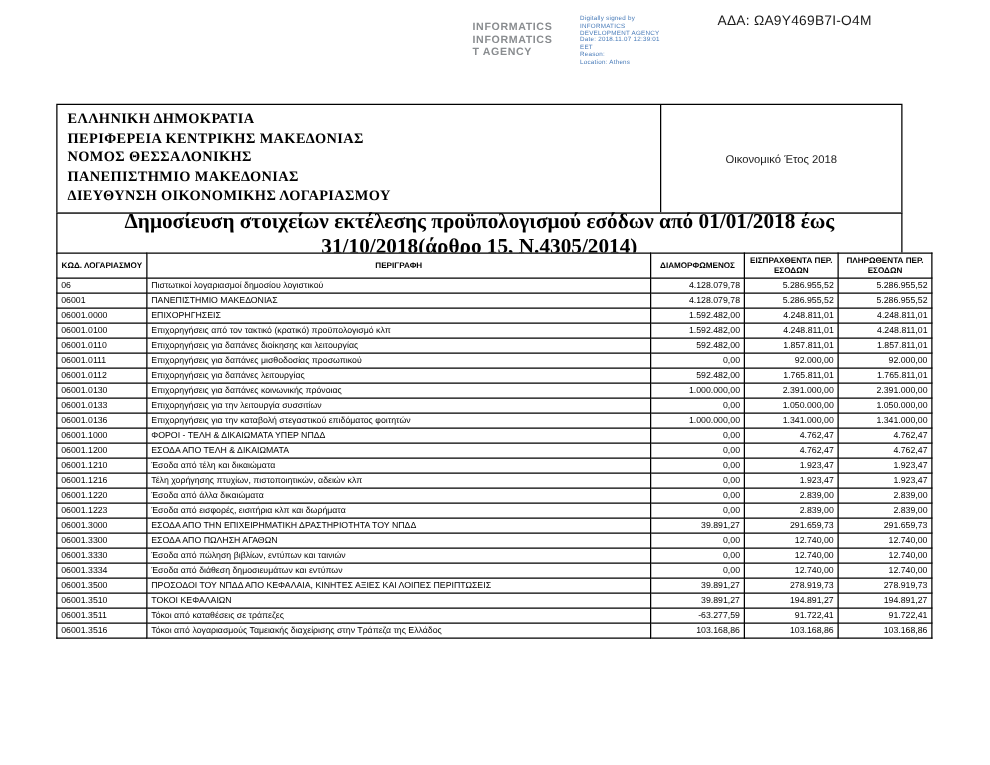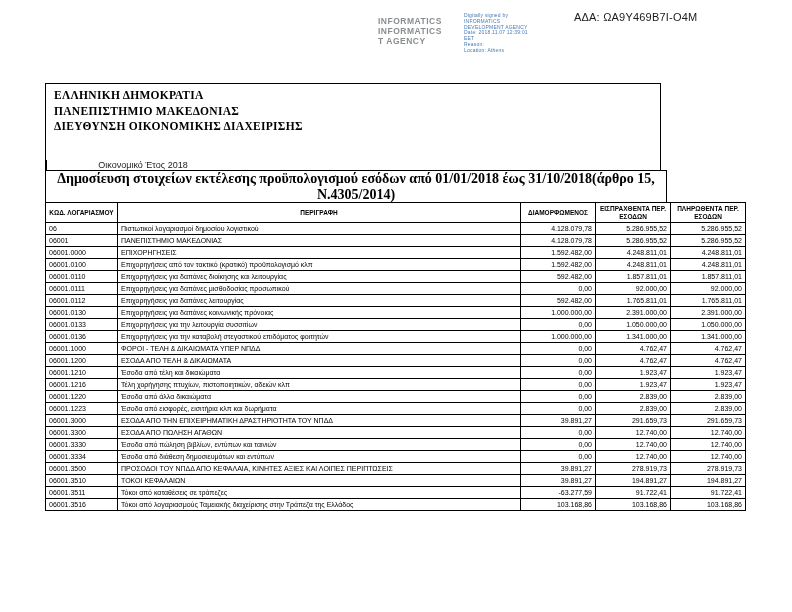--- a/index.html
+++ b/index.html
@@ -24,43 +24,43 @@
   }
   .stamp {
     position: absolute; left: 464px; top: 13px;
     font-size: 5px; line-height: 5.8px; color: #477ab8;
     letter-spacing: .2px;
   }
 
   
   .hdr-box {
     position: absolute; left: 45px; top: 83px;
-    width: 616px; height: 88px;
-    border: 1px solid #000; display: flex; background: #fff; flex-direction: column;
+    width: 677px; height: 88px;
+    border: 1px solid #000; display: flex; background: #fff;
   }
   .hdr-left {
     flex: 1; padding: 4px 8px;
     font-family: "Liberation Serif", serif;
     font-weight: 700; font-size: 11.5px; line-height: 15.6px;
     letter-spacing: .3px;
   }
   .hdr-right {
     width: 193px; border-left: 1px solid #000;
     display: flex; align-items: center; justify-content: center;
     font-size: 9px; color: #222;
   }
 
   
   .title-box {
     position: absolute; left: 45px; top: 170px;
-    width: 622px; height: 28px;
+    width: 677px; height: 28px;
     border: 1px solid #000; background: #fff;
     display: flex; align-items: center; justify-content: center;
     font-family: "Liberation Serif", serif;
-    font-weight: 700; font-size: 14px; text-align: center;
+    font-weight: 700; font-size: 17px; text-align: center;
     padding: 16px 6px;
   }
 
   
   table.budget {
     position: absolute; left: 45px; top: 202px;
     width: 700px; border-collapse: collapse; table-layout: fixed;
     background: #fff;
   }
   table.budget th, table.budget td {
@@ -100,22 +100,24 @@
     <div>DEVELOPMENT AGENCY</div>
     <div>Date: 2018.11.07 12:39:01</div>
     <div>EET</div>
     <div>Reason:</div>
     <div>Location: Athens</div>
   </div>
 
   <div class="hdr-box">
     <div class="hdr-left">
       <div>ΕΛΛΗΝΙΚΗ ΔΗΜΟΚΡΑΤΙΑ</div>
+      <div>ΠΕΡΙΦΕΡΕΙΑ ΚΕΝΤΡΙΚΗΣ ΜΑΚΕΔΟΝΙΑΣ</div>
+      <div>ΝΟΜΟΣ ΘΕΣΣΑΛΟΝΙΚΗΣ</div>
       <div>ΠΑΝΕΠΙΣΤΗΜΙΟ ΜΑΚΕΔΟΝΙΑΣ</div>
-      <div>ΔΙΕΥΘΥΝΣΗ ΟΙΚΟΝΟΜΙΚΗΣ ΔΙΑΧΕΙΡΙΣΗΣ</div>
+      <div>ΔΙΕΥΘΥΝΣΗ ΟΙΚΟΝΟΜΙΚΗΣ ΛΟΓΑΡΙΑΣΜΟΥ</div>
     </div>
     <div class="hdr-right">
       <span>Οικονομικό Έτος 2018</span>
     </div>
   </div>
 
   <div class="title-box">Δημοσίευση στοιχείων εκτέλεσης προϋπολογισμού εσόδων από 01/01/2018 έως 31/10/2018(άρθρο 15, Ν.4305/2014)</div>
 
   <table class="budget">
     <colgroup>

